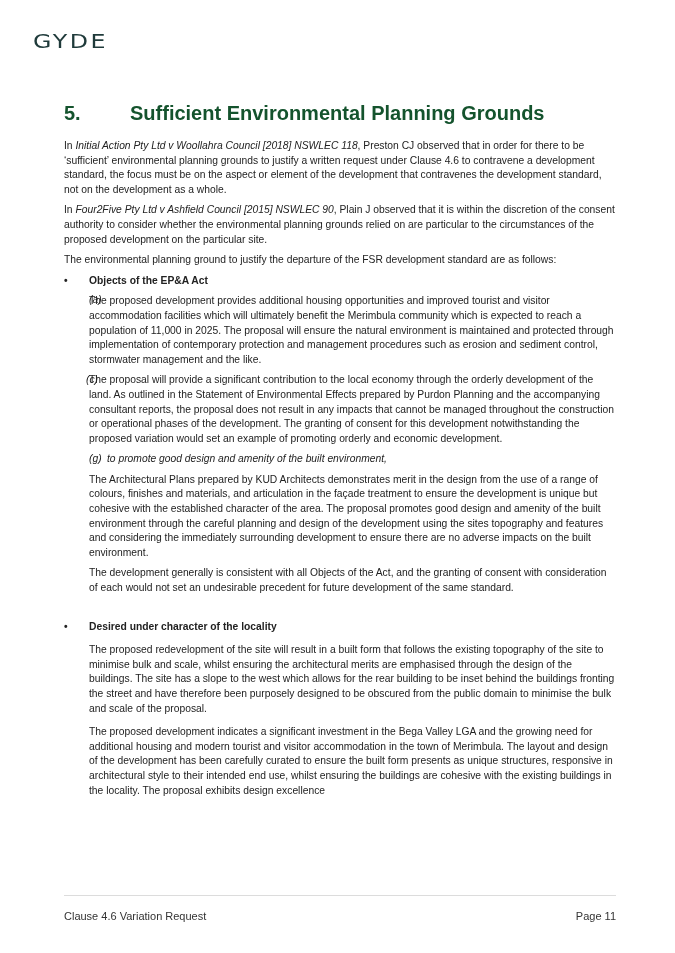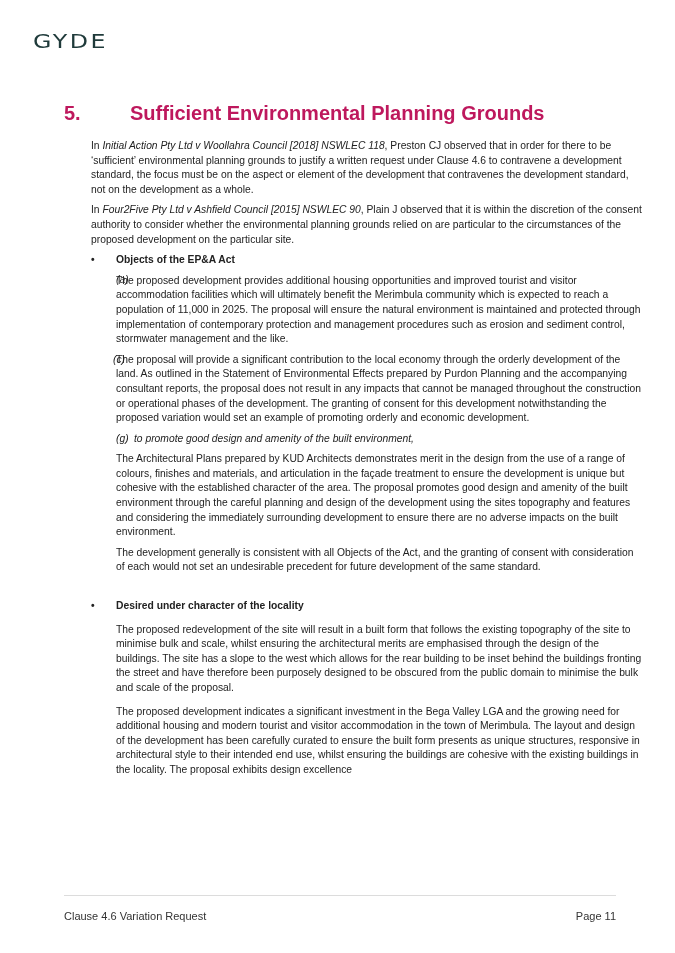--- a/index.html
+++ b/index.html
@@ -26,35 +26,34 @@
       font-weight: normal;
       transform: scaleX(1.25);
       transform-origin: left top;
     }
     .heading {
       position: absolute;
       left: 64px;
       top: 102px;
       font-size: 20px;
       font-weight: bold;
-      color: #be185d;
+      color: #14532d;
       white-space: nowrap;
     }
     .heading .num {
       display: inline-block;
       width: 66px;
     }
     .content {
       position: absolute;
       left: 64px;
       top: 139px;
       width: 552px;
       font-size: 10.3px;
       line-height: 14.6px;
-      margin-left: 27px;
     }
     .content p {
       margin: 0 0 6px 0;
     }
     .bullet-item {
       position: relative;
       padding-left: 25px;
       margin: 0 0 6px 0;
     }
     .bullet-dot {
@@ -108,20 +107,21 @@
 
 <div class="heading">
   <span class="num">5.</span><span>Sufficient Environmental Planning Grounds</span>
 </div>
 
 <div class="content">
   <p><span>In </span><em>Initial Action Pty Ltd v Woollahra Council [2018] NSWLEC 118</em><span>, Preston CJ observed that in order for there to be ‘sufficient’ environmental planning grounds to justify a written request under Clause 4.6 to contravene a development standard, the focus must be on the aspect or element of the development that contravenes the development standard, not on the development as a whole.</span></p>
 
   <p><span>In </span><em>Four2Five Pty Ltd v Ashfield Council [2015] NSWLEC 90</em><span>, Plain J observed that it is within the discretion of the consent authority to consider whether the environmental planning grounds relied on are particular to the circumstances of the proposed development on the particular site.</span></p>
 
+  <p>The environmental planning ground to justify the departure of the FSR development standard are as follows:</p>
 
   <div class="bullet-item">
     <span class="bullet-dot">•</span>
     <div class="bullet-title">Objects of the EP&amp;A Act</div>
 
     <div class="objective">
       <span class="label">(a)</span>
     </div>
     <p>The proposed development provides additional housing opportunities and improved tourist and visitor accommodation facilities which will ultimately benefit the Merimbula community which is expected to reach a population of 11,000 in 2025. The proposal will ensure the natural environment is maintained and protected through implementation of contemporary protection and management procedures such as erosion and sediment control, stormwater management and the like.</p>
 

